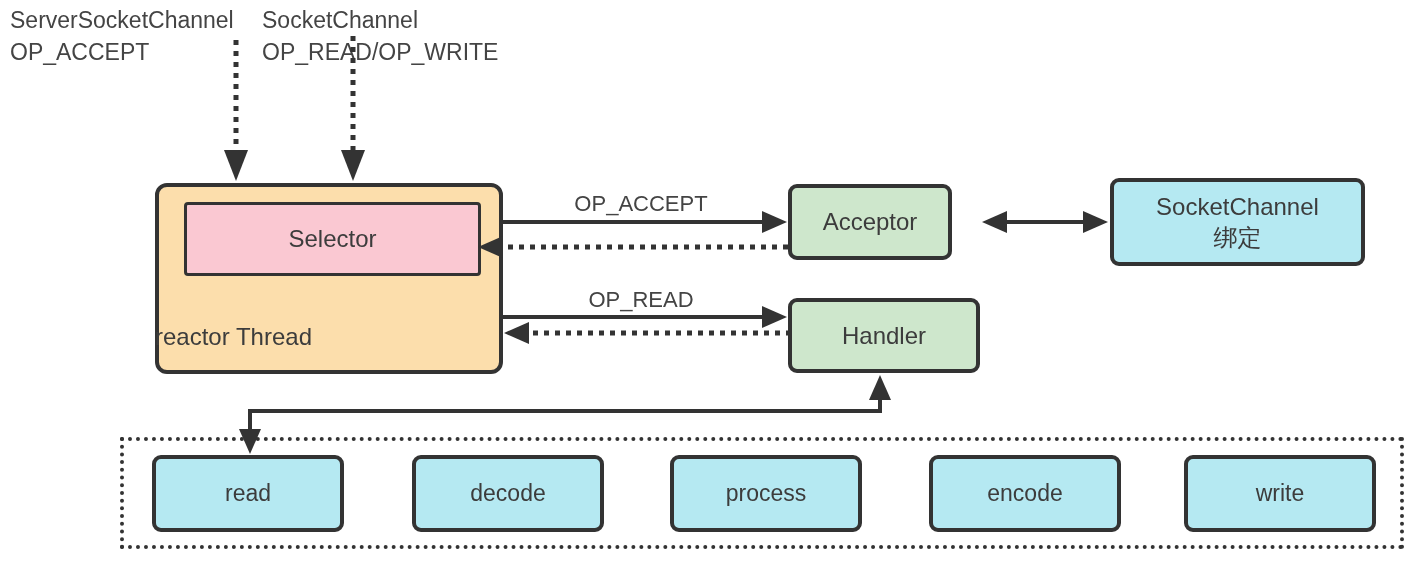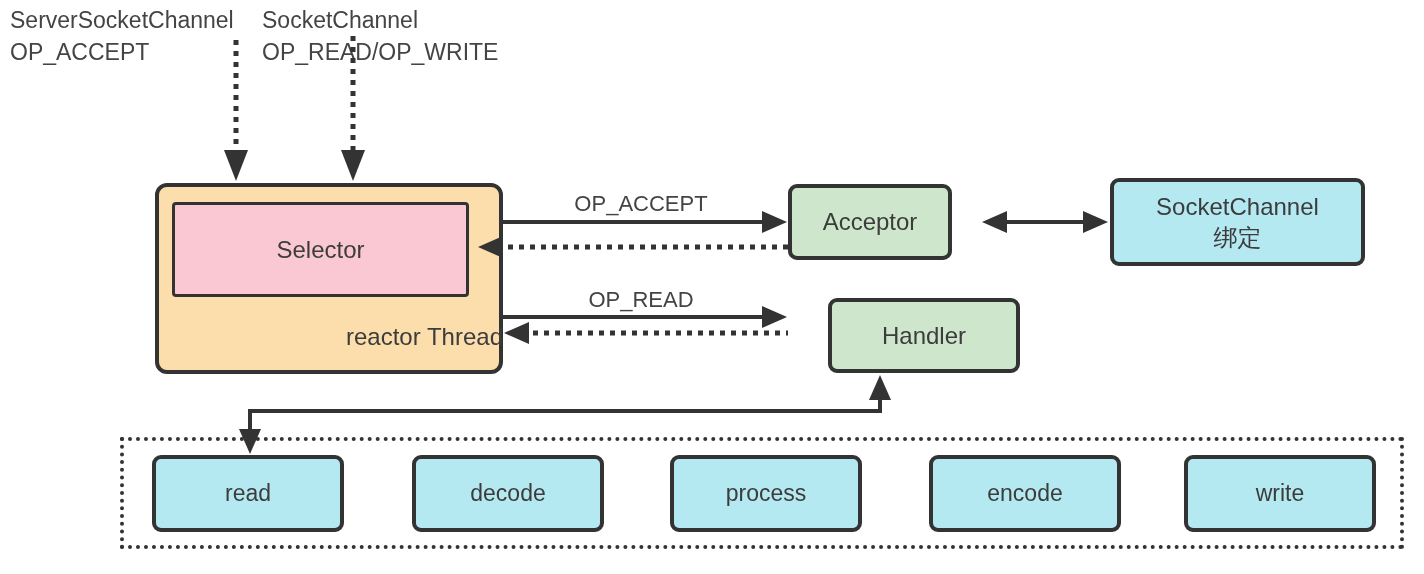--- a/index.html
+++ b/index.html
@@ -34,42 +34,41 @@
     font-size: 24px;
     color: #3c3c3c;
     text-align: center;
   }
   .reactor {
     left: 155px; top: 183px; width: 348px; height: 191px;
     background: #FCDEAC;
     border-radius: 12px;
   }
   .selector {
-    left: 172px; top: 202px; width: 297px; height: 95px;
+    left: 184px; top: 202px; width: 297px; height: 74px;
     background: #FAC8D2;
     border-radius: 4px;
     border-width: 3.5px;
   }
   .reactor-label {
     position: absolute;
     left: 155px; top: 323px; width: 348px;
-    text-align: right;
+    text-align: left;
     font-size: 24px;
     color: #3c3c3c;
   }
   .acceptor {
     left: 788px; top: 184px; width: 164px; height: 76px;
     background: #CEE7CC;
     border-radius: 9px;
   }
   .handler {
     left: 788px; top: 298px; width: 192px; height: 75px;
     background: #CEE7CC;
     border-radius: 9px;
-    margin-left: 40px;
   }
   .socket-bind {
     left: 1110px; top: 178px; width: 255px; height: 88px;
     background: #B5E9F2;
     border-radius: 9px;
     line-height: 1.3;
   }
   .edge-label {
     position: absolute;
     font-size: 22px;

